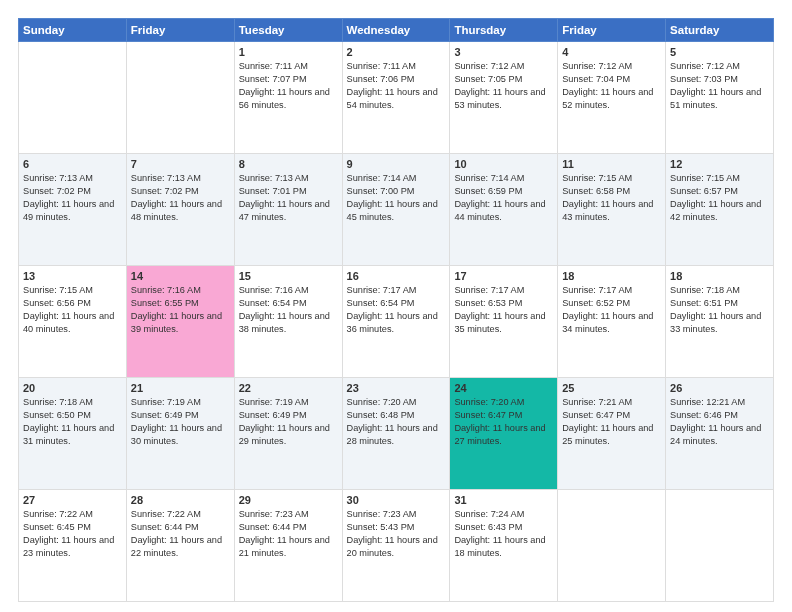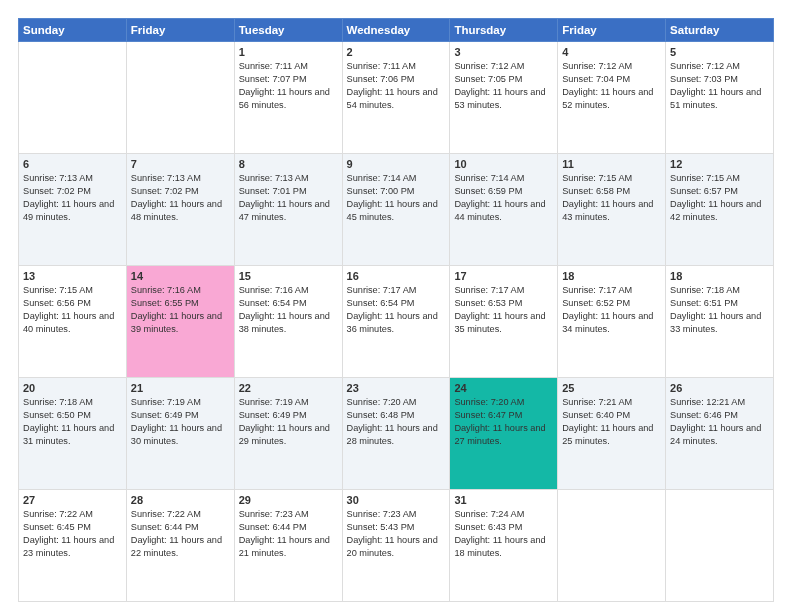--- a/index.html
+++ b/index.html
@@ -264,21 +264,21 @@
           </td>
           <td style="background: #14b8a6;">
             <span class="day-num">24</span>
             <div class="day-info">Sunrise: 7:20 AM
 Sunset: 6:47 PM
 Daylight: 11 hours and 27 minutes.</div>
           </td>
           <td style="background: rgb(240, 244, 248);">
             <span class="day-num">25</span>
             <div class="day-info">Sunrise: 7:21 AM
-Sunset: 6:40 PM
+Sunset: 6:47 PM
 Daylight: 11 hours and 25 minutes.</div>
           </td>
           <td style="background: rgb(240, 244, 248);">
             <span class="day-num">26</span>
             <div class="day-info">Sunrise: 12:21 AM
 Sunset: 6:46 PM
 Daylight: 11 hours and 24 minutes.</div>
           </td>
         </tr>
         <tr>

